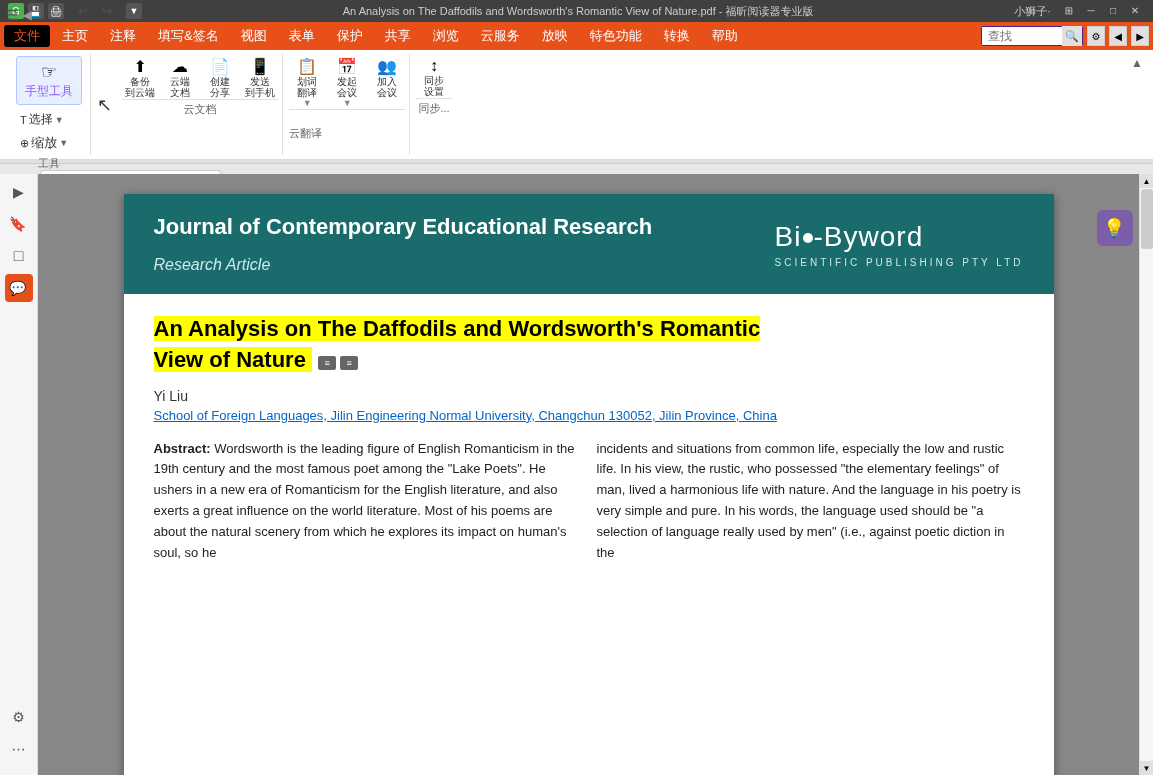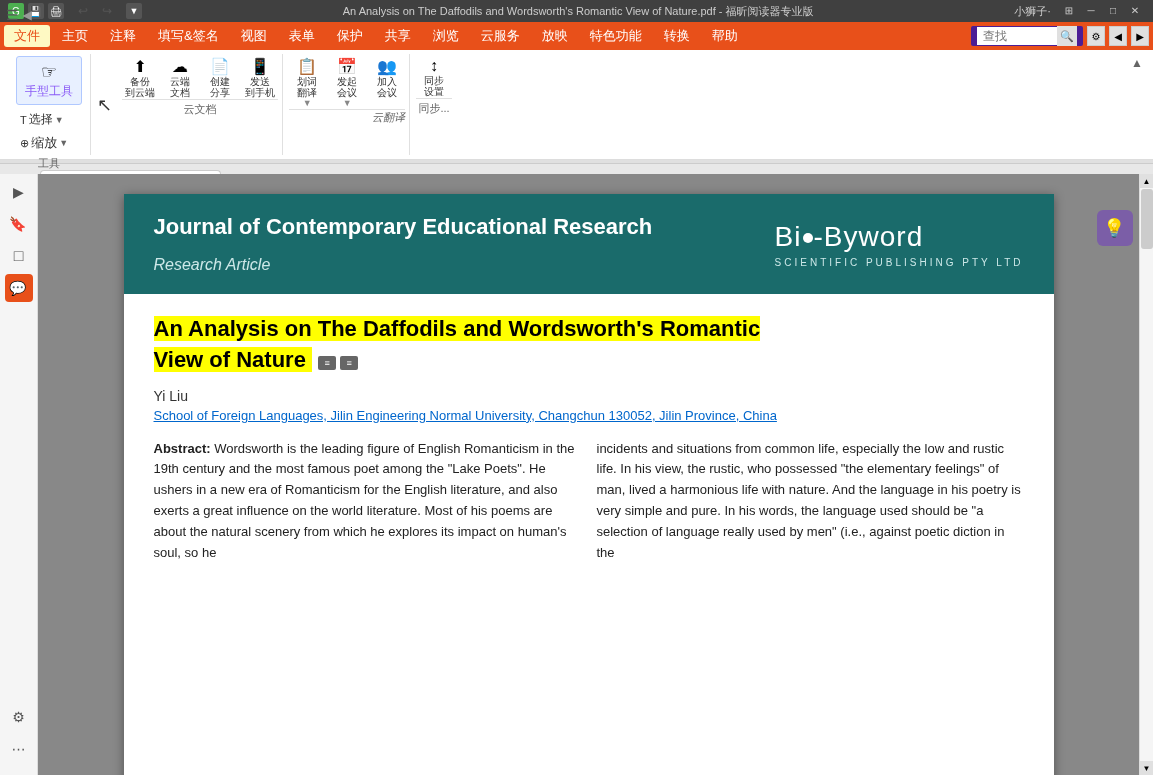--- a/index.html
+++ b/index.html
@@ -34,21 +34,21 @@
     .menu-item {
       padding: 2px 10px;
       color: #fff;
       font-size: 13px;
       cursor: pointer;
       border-radius: 3px;
       height: 22px;
       display: flex;
       align-items: center;
     }
-    .menu-item.active { background: #fef9c3; color: #e8501a; }
+    .menu-item.active { background: #000000; color: #e8501a; }
 
     
     .ribbon {
       height: 110px;
       background: #fff;
       border-bottom: 1px solid #ddd;
       display: flex;
       align-items: stretch;
       padding: 4px 8px;
       gap: 2px;
@@ -338,21 +338,21 @@
   <div class="menu-item">保护</div>
   <div class="menu-item">共享</div>
   <div class="menu-item">浏览</div>
   <div class="menu-item">云服务</div>
   <div class="menu-item">放映</div>
   <div class="menu-item">特色功能</div>
   <div class="menu-item">转换</div>
   <div class="menu-item">帮助</div>
 
   <div style="margin-left:auto;display:flex;align-items:center;gap:4px;">
-    <div style="display:flex;align-items:center;background:#fff;border:6px solid #4c1d95;border-radius:2px;height:20px;">
+    <div style="display:flex;align-items:center;background:#fff;border:1px solid #4c1d95;border-radius:2px;height:20px;">
       <input type="text" style="border: none; outline: none; padding: 0px 6px; font-size: 12px; width: 80px; height: 18px;" placeholder="查找">
       <div style="width:20px;height:20px;background:#e0e0e0;display:flex;align-items:center;justify-content:center;font-size:11px;cursor:pointer;">🔍</div>
     </div>
     <div style="width:18px;height:20px;background:#e0e0e0;border:1px solid #ccc;display:flex;align-items:center;justify-content:center;font-size:10px;cursor:pointer;">⚙</div>
     <div style="width:18px;height:20px;background:#e0e0e0;border:1px solid #ccc;display:flex;align-items:center;justify-content:center;font-size:10px;cursor:pointer;">◀</div>
     <div style="width:18px;height:20px;background:#e0e0e0;border:1px solid #ccc;display:flex;align-items:center;justify-content:center;font-size:10px;cursor:pointer;">▶</div>
   </div>
 </div>
 
 <div class="ribbon">
@@ -420,21 +420,21 @@
         <div class="lbl">发起</div>
         <div class="lbl">会议</div>
         <div style="font-size:9px;color:#888;">▼</div>
       </div>
       <div class="small-ribbon-btn">
         <div class="icon">👥</div>
         <div class="lbl">加入</div>
         <div class="lbl">会议</div>
       </div>
     </div>
-    <div style="font-size:11px;color:#666;text-align:right;border-top:1px solid #e0e0e0;padding-top:0;font-style:italic;">云翻译</div>
+    <div style="font-size:11px;color:#666;text-align:left;border-top:1px solid #e0e0e0;padding-top:16px;">云翻译</div>
   </div>
 
   <div style="display:flex;flex-direction:column;padding:2px 4px;">
     <div style="display:flex;gap:4px;">
       <div class="small-ribbon-btn">
         <div class="icon">↕</div>
         <div class="lbl">同步</div>
         <div class="lbl">设置</div>
       </div>
     </div>

